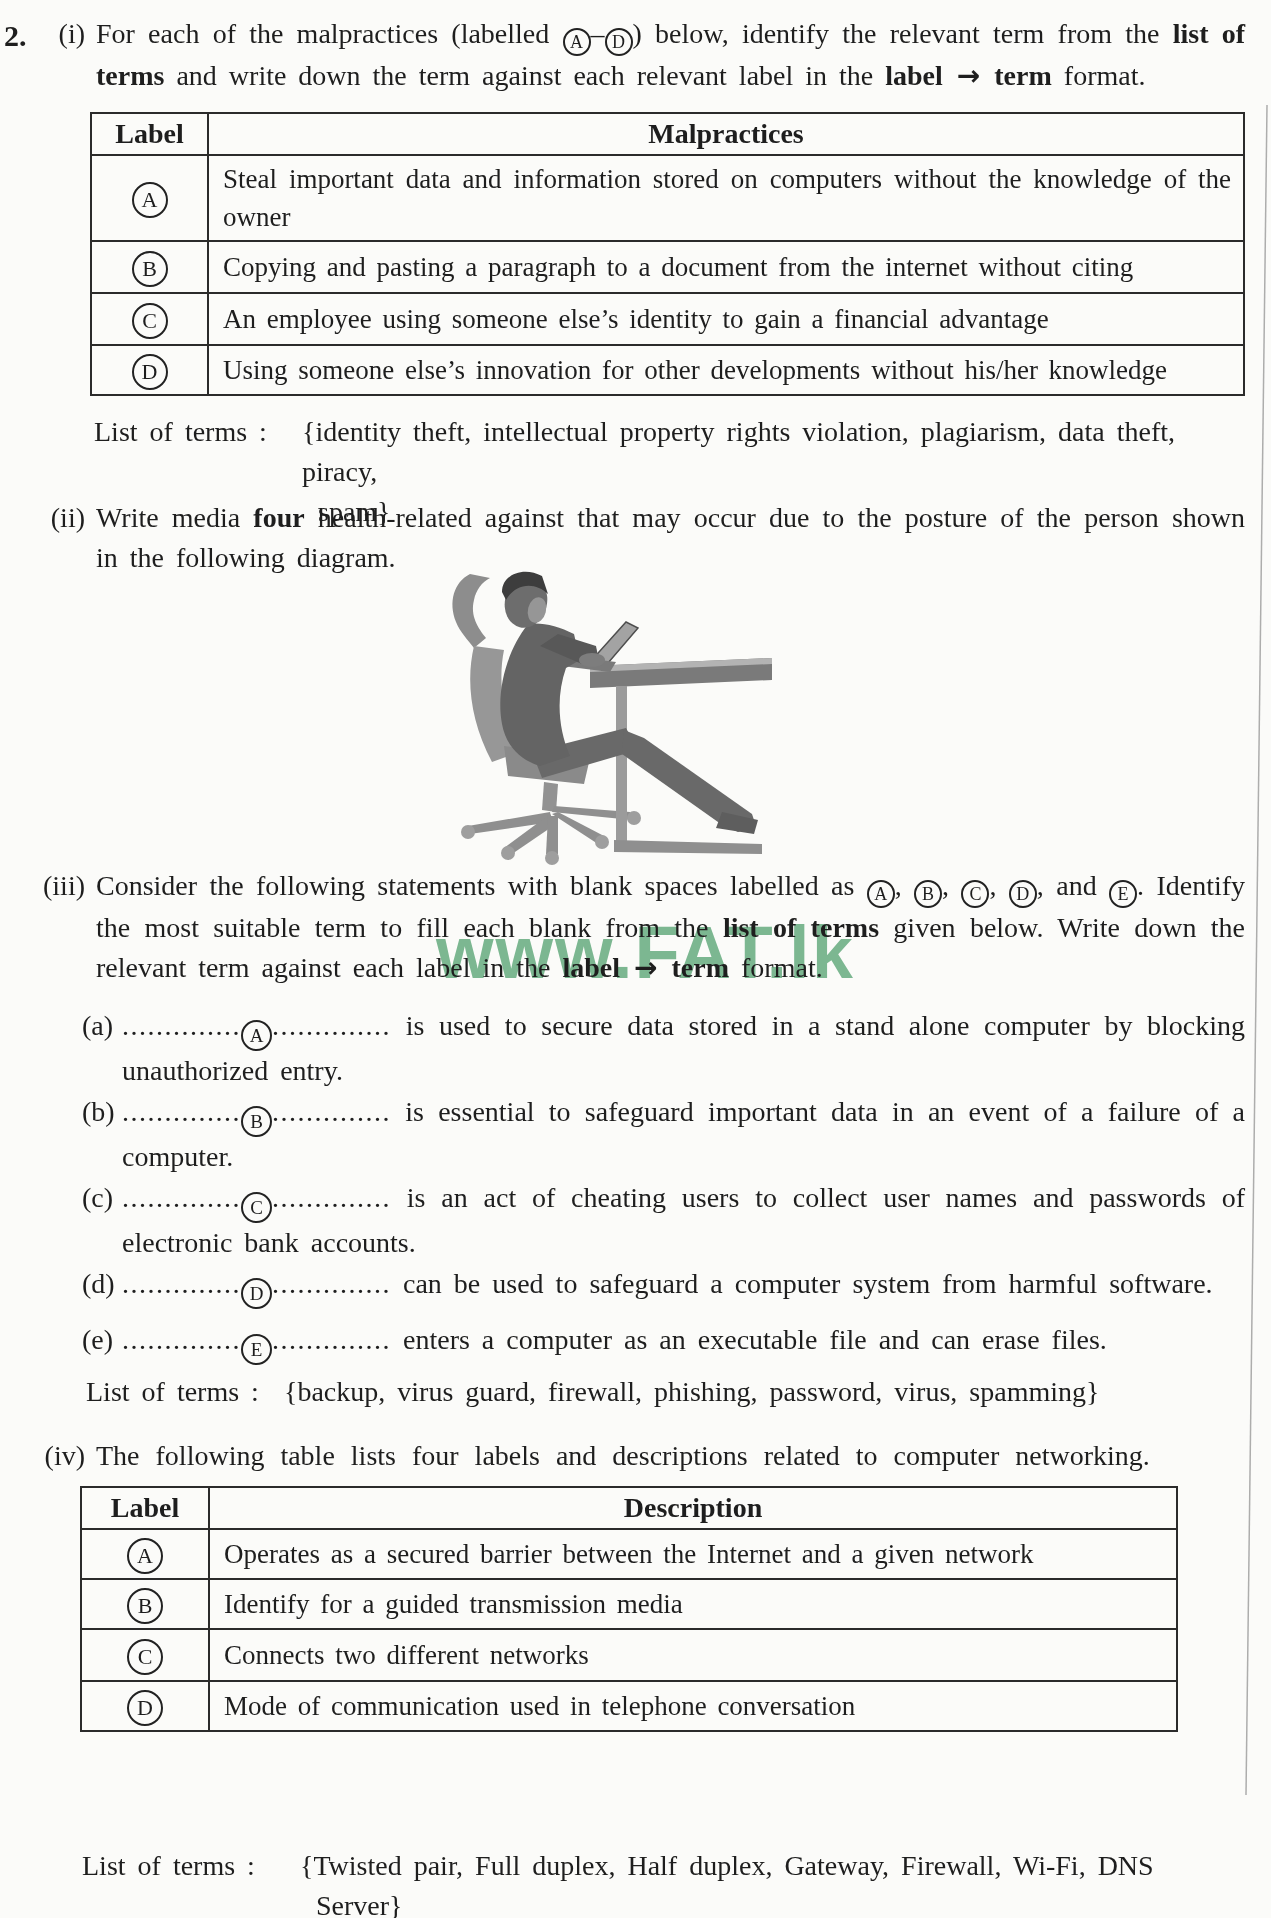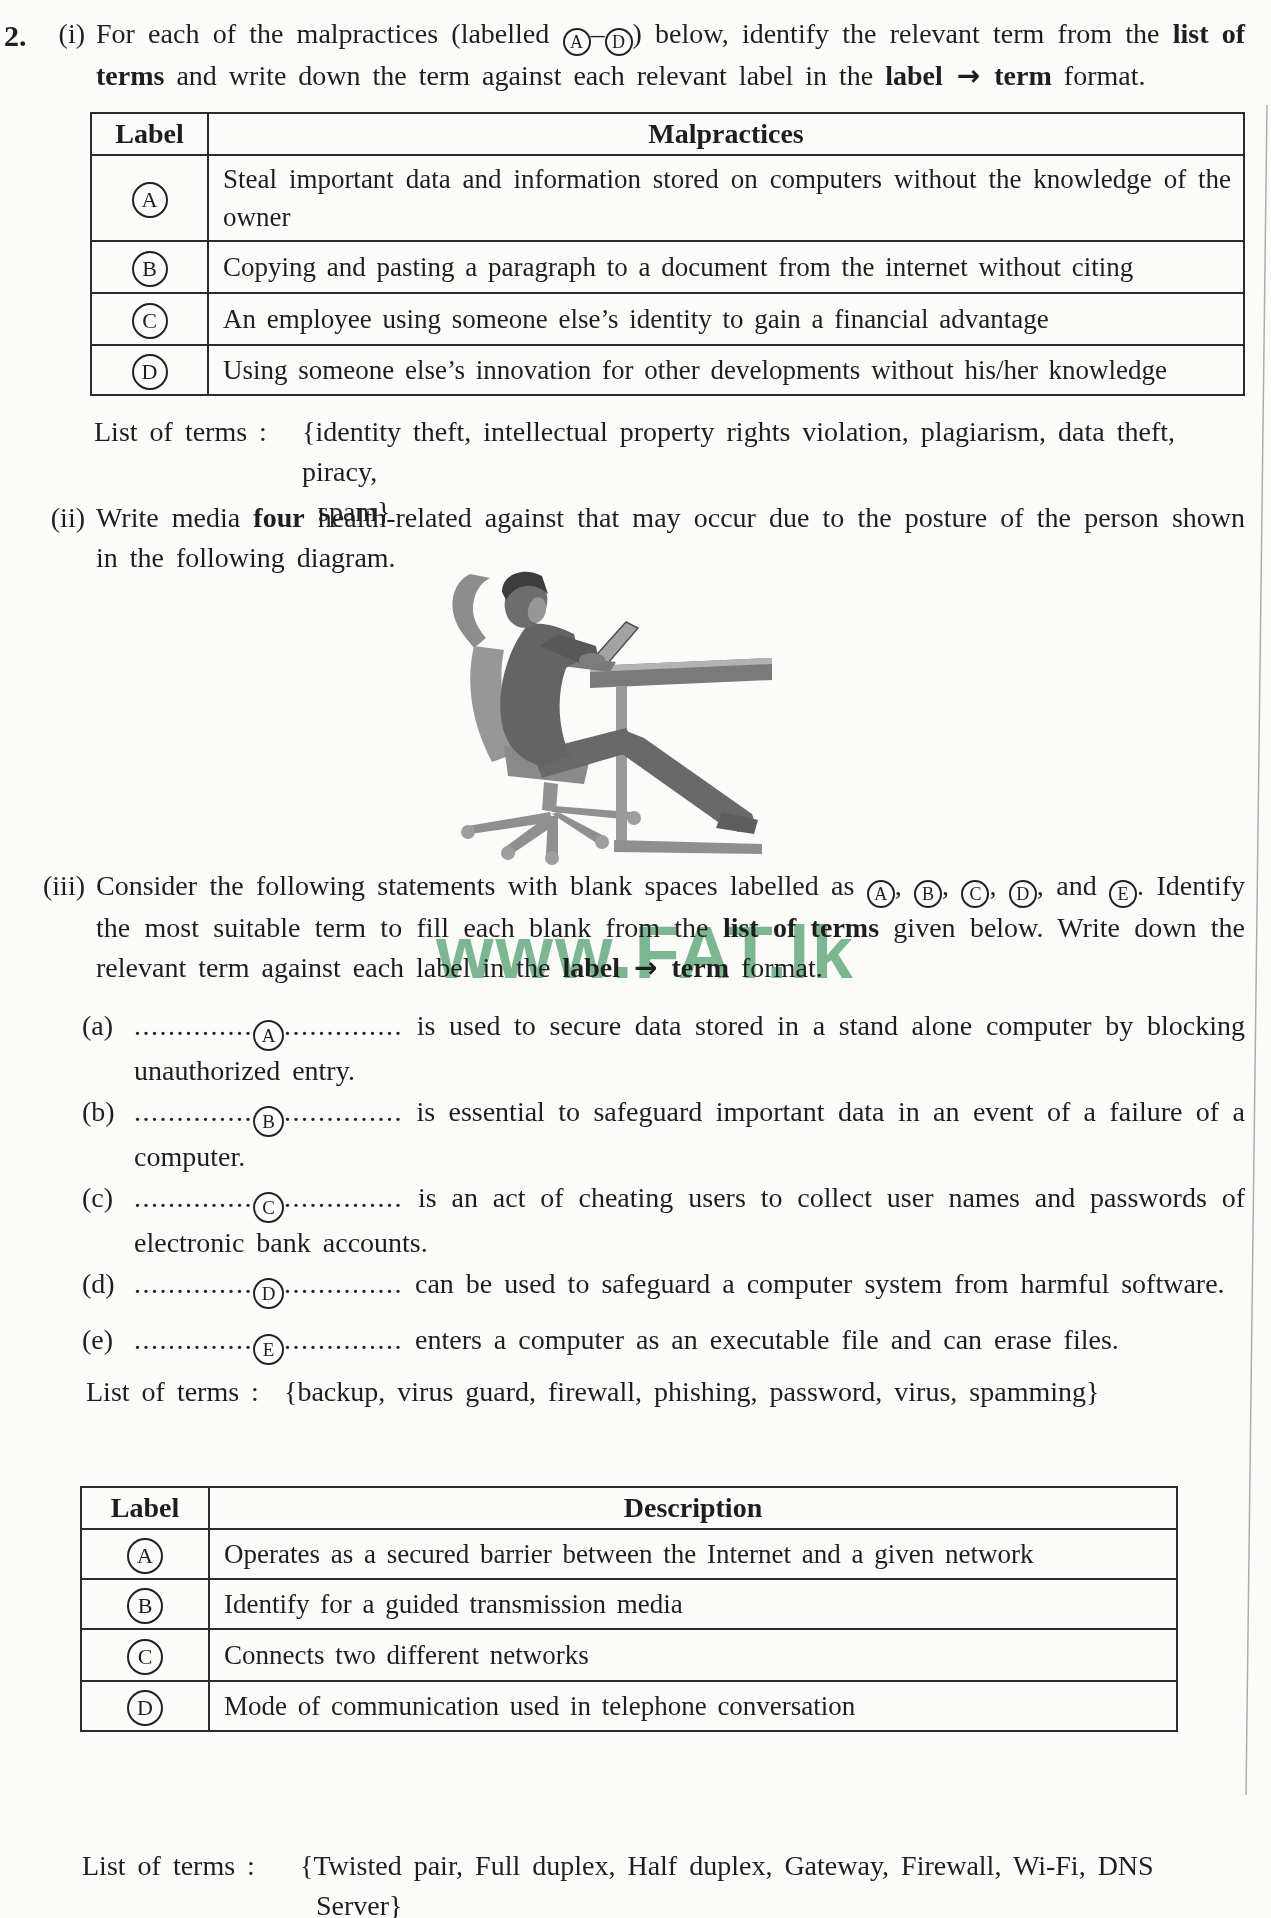--- a/index.html
+++ b/index.html
@@ -40,21 +40,21 @@
   .qtable td.lab{text-align:center;}
   .qtable td.desc{font-size:27px;text-align:justify;word-spacing:4px;padding:4px 12px 4px 14px;line-height:38px;}
   
   .terms{position:absolute;display:flex;word-spacing:5px;z-index:1;}
   .terms-title{flex:none;font-weight:normal;}
   .terms-body{flex:1;}
   .terms-line2{margin-left:16px;}
   
   .stmt{position:absolute;left:82px;width:1163px;display:flex;z-index:1;}
   .stmt-marker{flex:none;width:40px;}
-  .stmt-body{flex:1;margin-left:12px;text-align:justify;word-spacing:5px;}
+  .stmt-body{flex:1;margin-left:0;text-align:justify;word-spacing:5px;}
   .dots{letter-spacing:1.5px;}
   .match{position:absolute;left:80px;top:1752px;width:1165px;text-align:justify;word-spacing:5px;z-index:1;}
   .diagram{position:absolute;left:440px;top:568px;width:340px;height:306px;z-index:1;}
   .edge-line{position:absolute;inset:0;z-index:0;pointer-events:none;}
   .nb{}
 </style>
 </head>
 <body>
 
 <div class="page">
@@ -223,20 +223,26 @@
     </div>
   </div>
 
   <div class="terms" style="left:86px;top:1372px;width:1159px;">
     <div class="terms-title" style="width:198px;">List of terms :</div>
     <div class="terms-body">
       <div>{backup, virus guard, firewall, phishing, password, virus, spamming}</div>
     </div>
   </div>
 
+  <div class="sec" style="top:1436px;">
+    <div class="sec-marker">(iv)</div>
+    <div class="sec-body" style="word-spacing:9px;">
+      <span>The following table lists four labels and descriptions related to computer networking.</span>
+    </div>
+  </div>
 
   <table class="qtable" style="left:80px;top:1486px;width:1098px;">
     <colgroup>
         <col style="width:128px;">
         <col>
       </colgroup>
     <tbody>
         <tr style="height:42px;">
       <th>Label</th>
       <th>Description</th>

